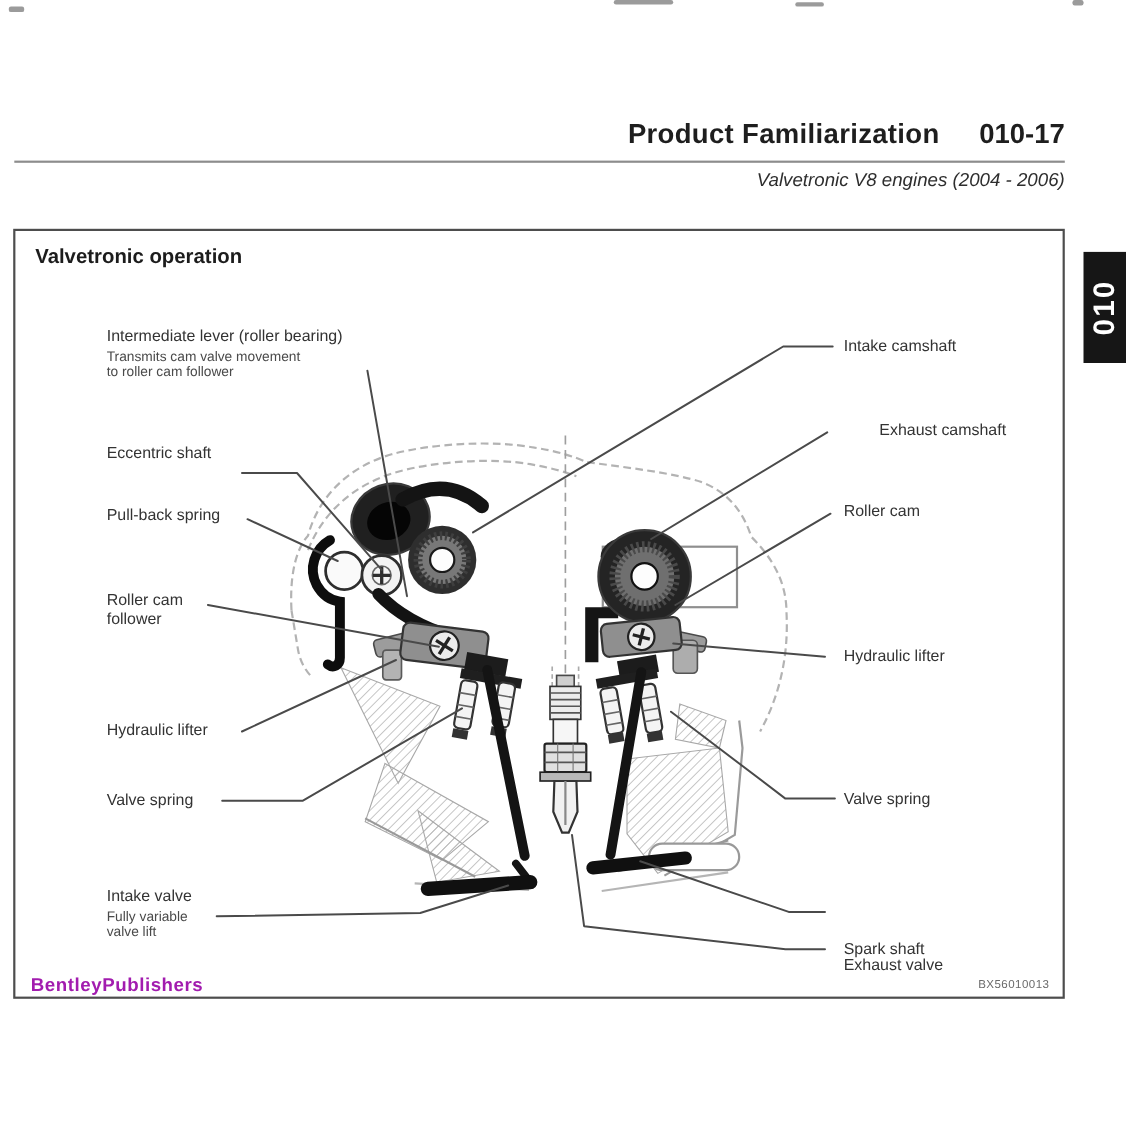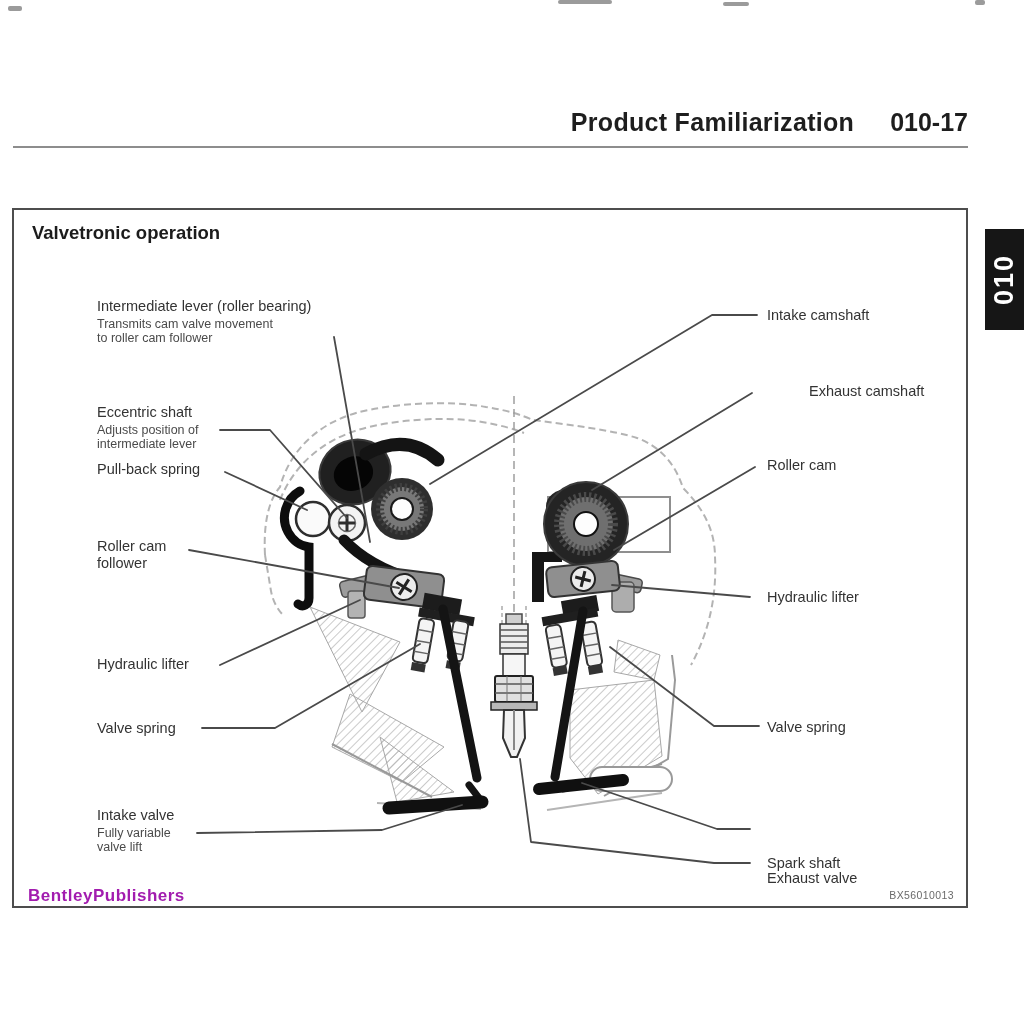--- a/index.html
+++ b/index.html
@@ -32,21 +32,21 @@
   .diagram-svg{position:absolute; left:0; top:0; width:952px; height:696px; pointer-events:none;}
   
   .L1{left:83px;  top:88px;  width:260px;}
   .L2{left:83px;  top:194px; width:200px;}
   .L3{left:83px;  top:251px; width:200px;}
   .L4{left:83px;  top:328px; width:110px;}
   .L5{left:83px;  top:446px; width:200px;}
   .L6{left:83px;  top:510px; width:200px;}
   .L7{left:83px;  top:597px; width:200px;}
   .R1{left:753px; top:97px;  width:180px;}
-  .R2{left:795px; top:173px; width:180px;}
+  .R2{left:753px; top:173px; width:180px;text-align:center;}
   .R3{left:753px; top:247px; width:180px;}
   .R4{left:753px; top:379px; width:180px;}
   .R5{left:753px; top:509px; width:180px;}
   .R6{left:753px; top:612px; width:180px;margin-top:48px;}
   .R7{left:753px; top:645px; width:180px;}
   
   .art{position:absolute; background:#222; opacity:.45; border-radius:2px;}
 </style>
 </head>
 <body>
@@ -56,20 +56,21 @@
   <div class="art" style="left:558px;top:0;width:54px;height:4px"></div>
   <div class="art" style="left:723px;top:2px;width:26px;height:4px"></div>
   <div class="art" style="left:8px;top:6px;width:14px;height:5px"></div>
   <div class="art" style="left:975px;top:0;width:10px;height:5px"></div>
 
   <div class="hdr">
     <span class="hdr-title">Product Familiarization</span>
     <span class="hdr-num">010-17</span>
   </div>
   <div class="hdr-rule"></div>
+  <div class="hdr-sub">Valvetronic V8 engines (2004 - 2006)</div>
 
   <div class="tab">
     <span>010</span>
   </div>
 
   <div class="panel">
 
     <svg class="diagram-svg" viewBox="0 0 952 696">
       <defs>
         <pattern id="hatch" width="6" height="6" patternUnits="userSpaceOnUse" patternTransform="rotate(45)">
@@ -232,22 +233,20 @@
 
     <div class="panel-title">Valvetronic operation</div>
 
     <div class="lbl L1">
       <div class="lbl-main">Intermediate lever (roller bearing)</div>
       <div class="lbl-sub">Transmits cam valve movement
 to roller cam follower</div>
     </div>
     <div class="lbl L2">
       <div class="lbl-main">Eccentric shaft</div>
-      <div class="lbl-sub">Adjusts position of
-intermediate lever</div>
     </div>
     <div class="lbl L3">
       <div class="lbl-main">Pull-back spring</div>
     </div>
     <div class="lbl L4">
       <div class="lbl-main">Roller cam
 follower</div>
     </div>
     <div class="lbl L5">
       <div class="lbl-main">Hydraulic lifter</div>

